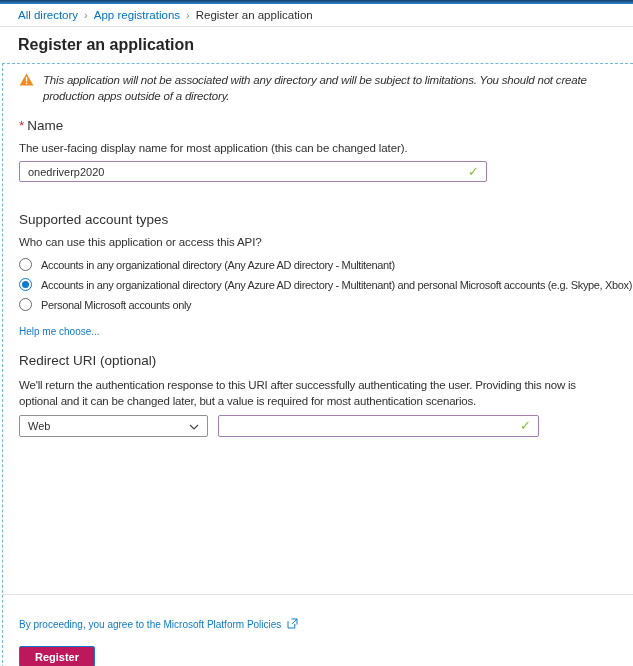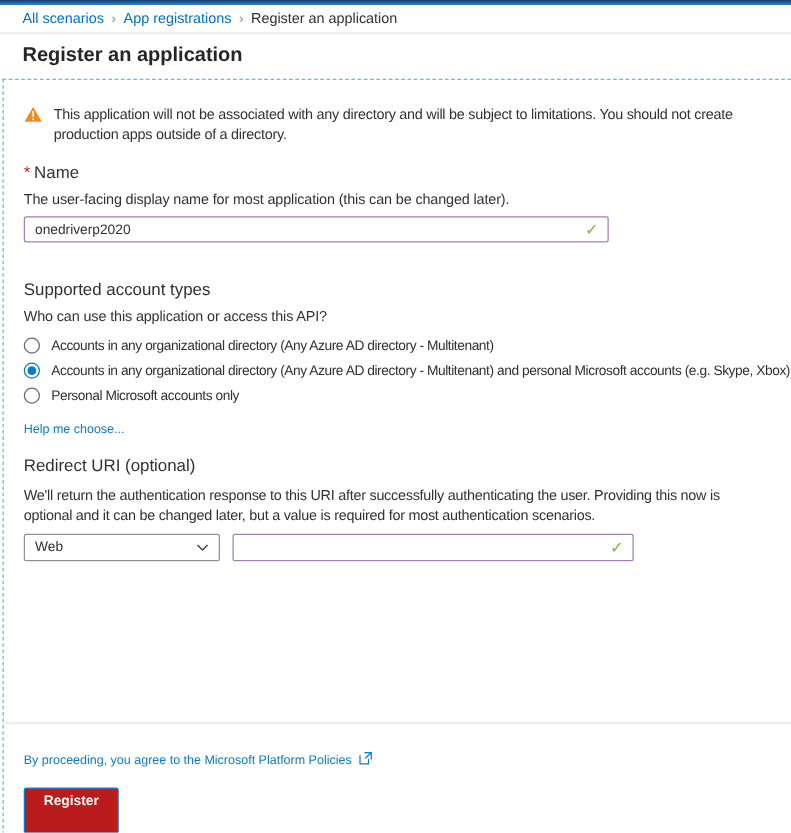--- a/index.html
+++ b/index.html
@@ -31,21 +31,21 @@
   .content {
     margin-left: 2px;
     height: 610px;
     border-top: 1px dashed #6fb9d9;
     border-left: 1px dashed #6fb9d9;
     padding: 0 0 6px 16px;
     display: flex; flex-direction: column;
   }
 
   .warning-row {
-    display: flex; gap: 9px; margin-top: 20px; width: 585px;
+    display: flex; gap: 9px; margin-top: 8px; width: 585px; font-style: italic;
   }
   .warning-row svg { flex: 0 0 auto; margin-top: 1px; }
   .warning-text { font-size: 11.5px; letter-spacing: -0.2px; line-height: 16px; color: #323130; }
 
   .field-label { margin-top: 14px; font-size: 13.5px; }
   .req { color: #c02b2b; margin-right: 3px; }
   .field-desc { margin-top: 9px; font-size: 11.5px; letter-spacing: -0.1px; color: #323130; }
 
   .text-input {
     margin-top: 7px; position: relative; width: 468px; height: 21px;
@@ -76,50 +76,50 @@
   }
   .radio-label { font-size: 11px; letter-spacing: -0.35px; white-space: nowrap; color: #323130; }
 
   .link { color: #0f7ac6; font-size: 10px; text-decoration: none; cursor: pointer; text-align: center; }
   .help-link { margin-top: 8px; display: inline-block; width: fit-content; }
 
   .para { margin-top: 9px; width: 592px; font-size: 11.5px; letter-spacing: -0.2px; line-height: 16px; }
 
   .uri-row { margin-top: 6px; display: flex; gap: 10px; align-items: center; }
   .select-box {
-    width: 157px; height: 22px; border: 1px solid #919191; border-radius: 2px;
+    width: 189px; height: 22px; border: 1px solid #919191; border-radius: 2px;
     display: flex; align-items: center; justify-content: space-between;
     padding: 0 8px; font-size: 11px; cursor: pointer; background: #fff;
   }
   .uri-input {
     margin-top: 0; width: 321px; height: 22px;
   }
 
   .flex-spacer { flex: 1; }
 
   .divider { border-top: 1px solid #e3e3e3; margin-left: -17px; width: calc(100% + 17px); }
 
   .policy-row { margin-top: 20px; display: flex; align-items: center; gap: 6px; }
   .policy-row svg { margin-top: 1px; }
 
   .register-btn {
     margin-top: 13px; width: fit-content;
-    background: #b91c1c; color: #ffffff; border: 1px solid #1277cd; border-radius: 2px;
-    font-size: 11px; font-weight: 700; padding: 4px 15px 19px 15px;
+    background: #be185d; color: #ffffff; border: 1px solid #1277cd; border-radius: 2px;
+    font-size: 11px; font-weight: 700; padding: 4px 15px 3px 15px;
     font-family: "Liberation Sans", "DejaVu Sans", sans-serif;
     cursor: pointer;
   }
 </style>
 </head>
 <body>
 
 <div class="topbar"></div>
 
 <div class="breadcrumb">
-  <a>All scenarios</a>
+  <a>All directory</a>
   <span class="crumb-sep">›</span>
   <a>App registrations</a>
   <span class="crumb-sep">›</span>
   <span class="crumb-current">Register an application</span>
 </div>
 
 <div class="page-title">Register an application</div>
 
 <div class="content">
 

